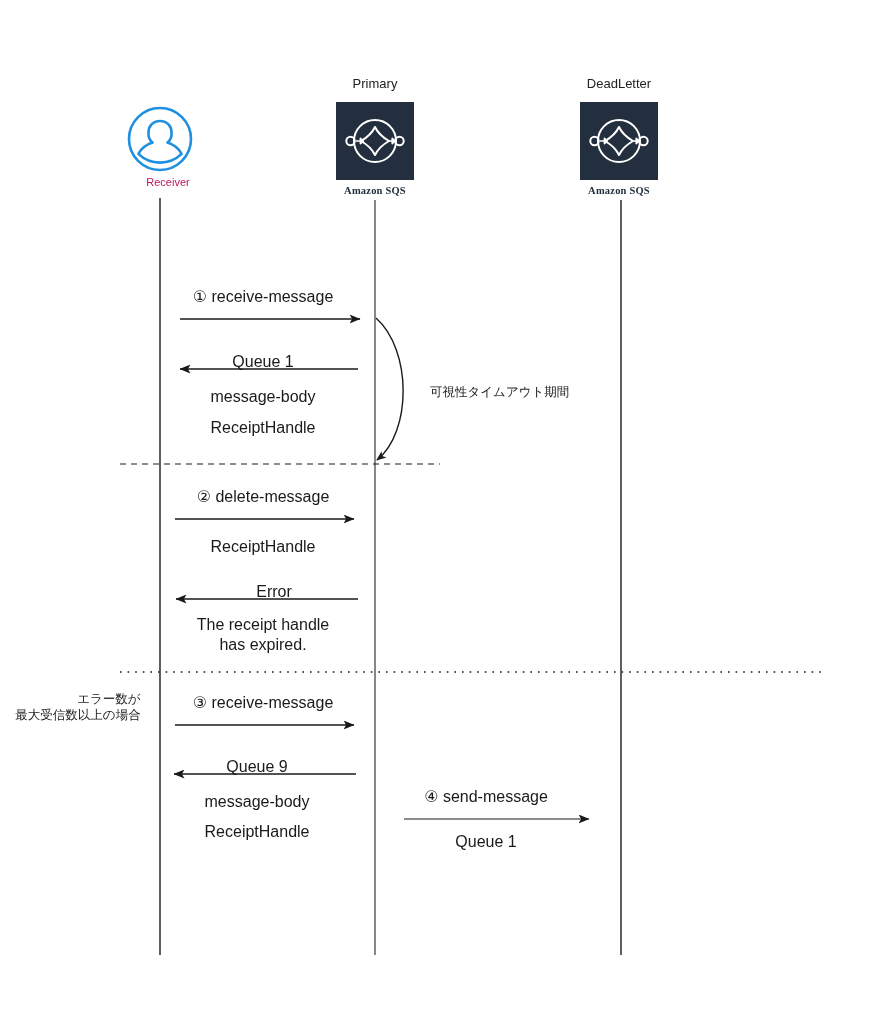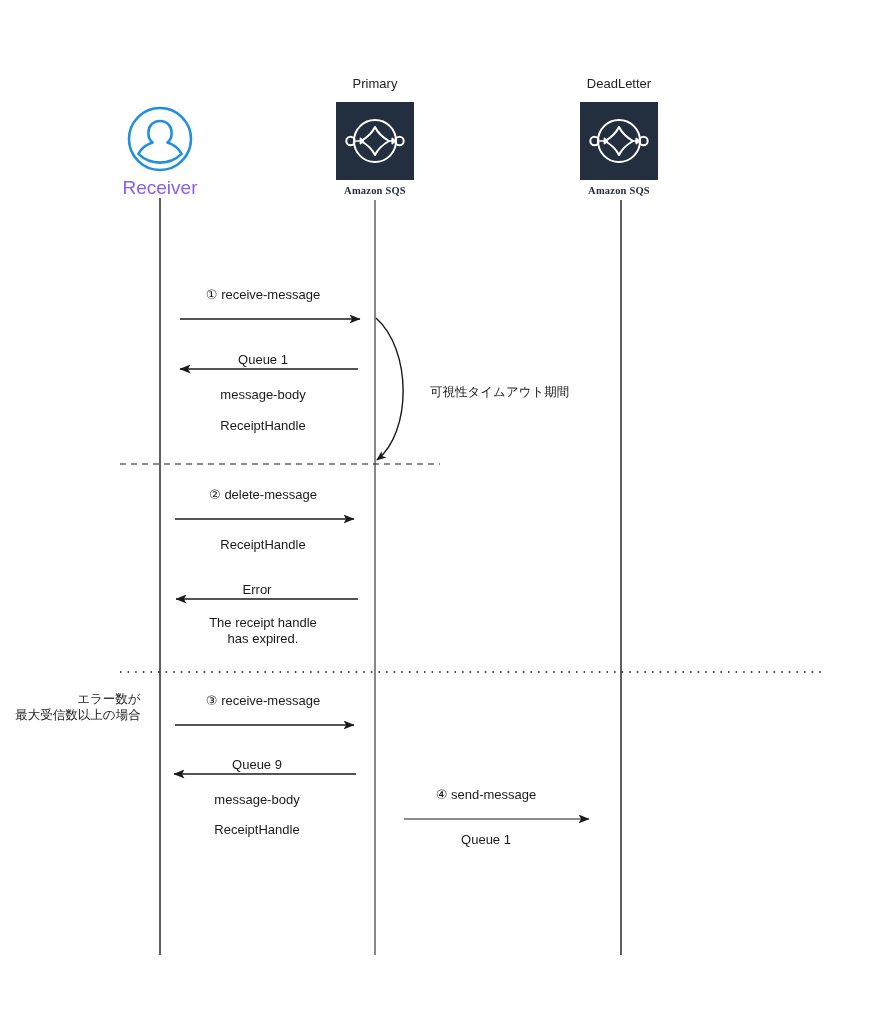--- a/index.html
+++ b/index.html
@@ -47,24 +47,25 @@
     color: #222222;
   }
   .actor-caption {
     font-size: 10.5px;
     font-weight: bold;
     color: #232F3E;
     letter-spacing: .2px;
     font-family: Liberation Serif, serif;
   }
   .actor-name {
-    font-size: 19px;
-    color: #8b5cf6;
-  }
-  .msg-label { font-size: 13px; }
+    font-size: 11px;
+    color: #be185d;
+    margin-left: 8px;
+  }
+  .msg-label { font-size: 16px; }
   .note-jp   { font-size: 12.5px; }
   .multi { white-space: pre-line; }
   
   .icon-box {
     position: absolute;
     width: 78px;
     height: 78px;
     background: #232F3E;
   }
   .icon-box svg { display: block; width: 78px; height: 78px; }
@@ -169,21 +170,21 @@
 
   <div class="txt center msg-label" style="left:263px; top:287px;">① receive-message</div>
 
   <div class="txt center msg-label" style="left:263px; top:352px;">Queue 1</div>
   <div class="txt center msg-label" style="left:263px; top:387px;">message-body</div>
   <div class="txt center msg-label" style="left:263px; top:418px;">ReceiptHandle</div>
 
   <div class="txt center msg-label" style="left:263px; top:487px;">② delete-message</div>
   <div class="txt center msg-label" style="left:263px; top:537px;">ReceiptHandle</div>
 
-  <div class="txt center msg-label" style="left:257px; top:582px;">Error</div>
+  <div class="txt center msg-label" style="left:274px; top:582px;">Error</div>
   <div class="txt center msg-label multi" style="left:263px; top:615px;">The receipt handle
 has expired.</div>
 
   <div class="txt center msg-label" style="left:263px; top:693px;">③ receive-message</div>
 
   <div class="txt center msg-label" style="left:257px; top:757px;">Queue 9</div>
   <div class="txt center msg-label" style="left:257px; top:792px;">message-body</div>
   <div class="txt center msg-label" style="left:257px; top:822px;">ReceiptHandle</div>
 
   <div class="txt center msg-label" style="left:486px; top:787px;">④ send-message</div>

